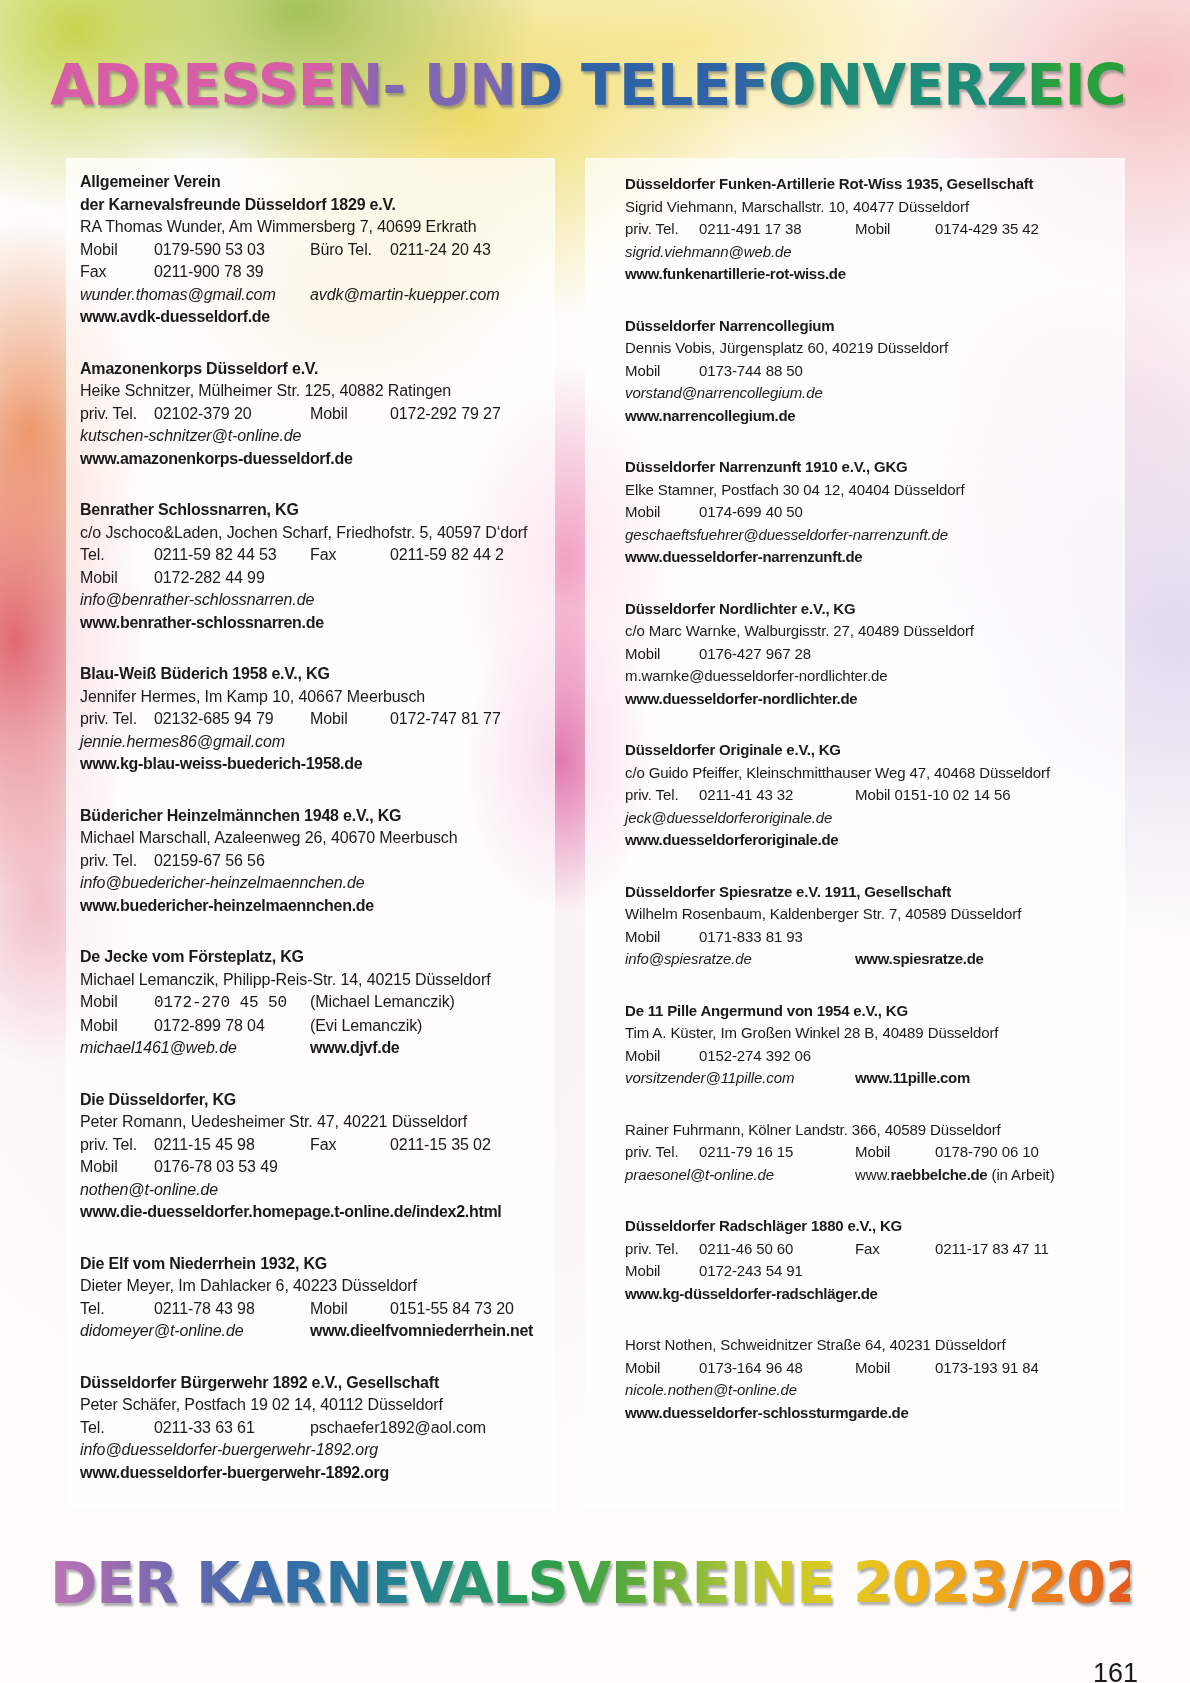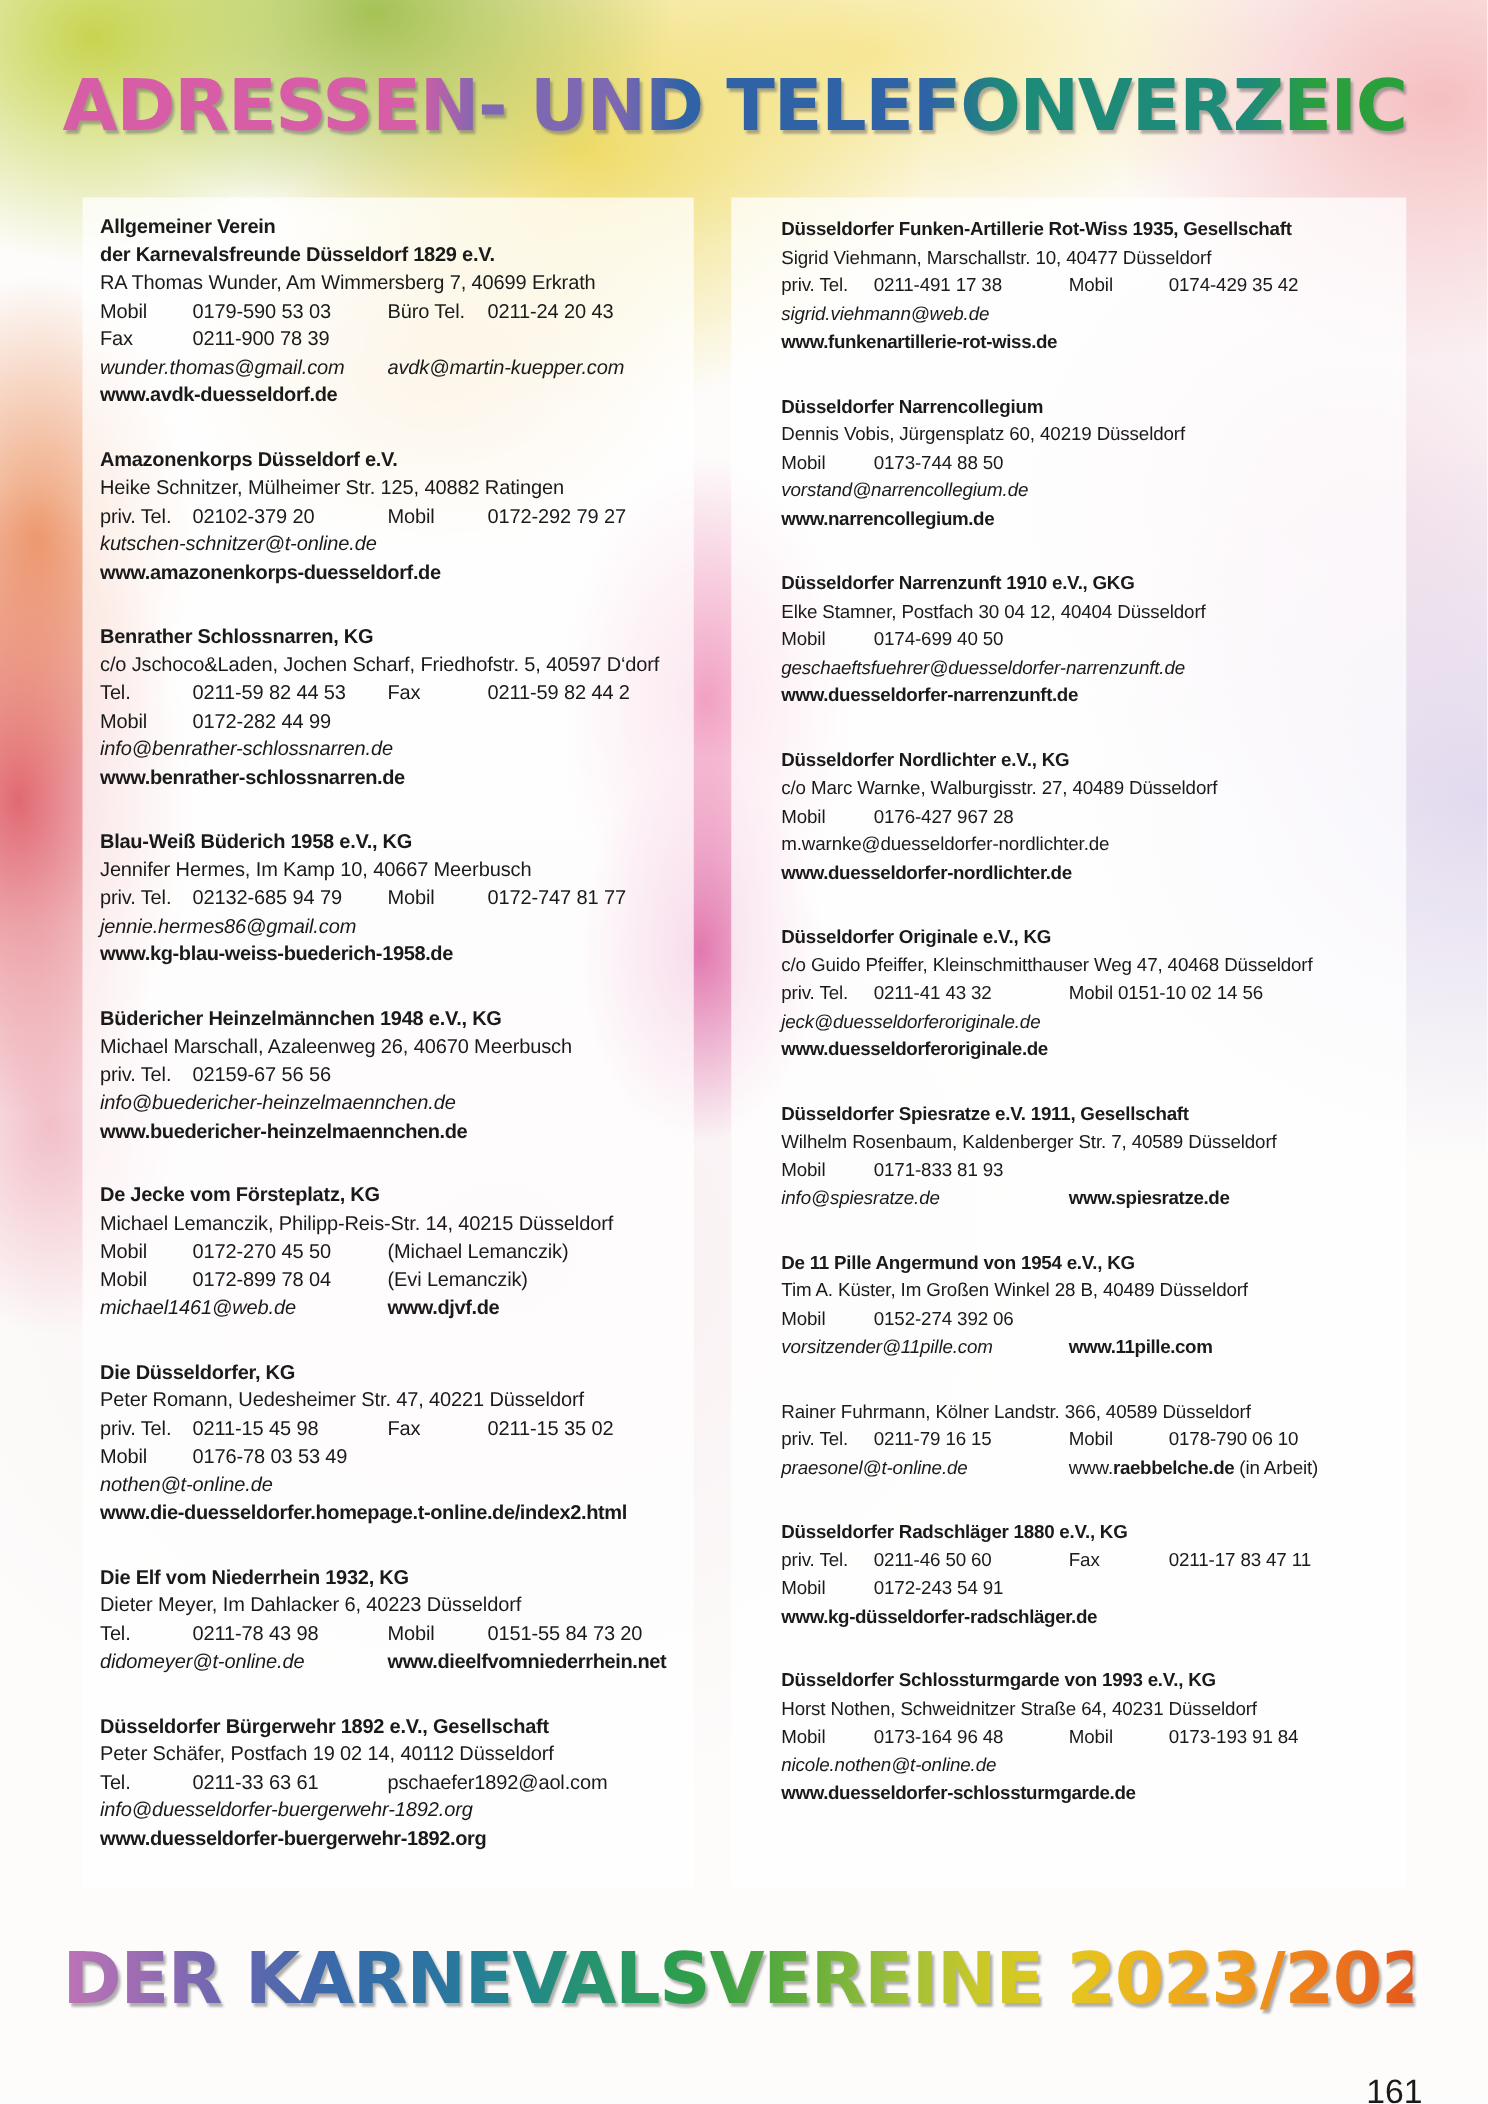--- a/index.html
+++ b/index.html
@@ -123,21 +123,21 @@
         <article class="entry">
           <div class="club-name">Büdericher Heinzelmännchen 1948 e.V., KG</div>
           <div class="line"><span class="seg">Michael Marschall, Azaleenweg 26, 40670 Meerbusch</span></div>
           <div class="line"><span class="seg tab" style="min-width: 74px;">priv. Tel.</span><span class="seg">02159-67 56 56</span></div>
           <div class="line"><span class="seg i">info@buedericher-heinzelmaennchen.de</span></div>
           <div class="line"><span class="seg b">www.buedericher-heinzelmaennchen.de</span></div>
         </article>
         <article class="entry">
           <div class="club-name">De Jecke vom Försteplatz, KG</div>
           <div class="line"><span class="seg">Michael Lemanczik, Philipp-Reis-Str. 14, 40215 Düsseldorf</span></div>
-          <div class="line"><span class="seg tab" style="min-width: 74px;">Mobil</span><span class="seg tab" style="min-width: 156px;">0172-270 45 50</span><span class="seg">(Michael Lemanczik)</span></div>
+          <div class="line"><span class="seg tab" style="min-width: 74px;">Mobil</span><span class="seg tab" style="min-width: 156px; font-family: Liberation Mono, monospace;">0172-270 45 50</span><span class="seg">(Michael Lemanczik)</span></div>
           <div class="line"><span class="seg tab" style="min-width: 74px;">Mobil</span><span class="seg tab" style="min-width: 156px;">0172-899 78 04</span><span class="seg">(Evi Lemanczik)</span></div>
           <div class="line"><span class="seg i tab" style="min-width: 230px;">michael1461@web.de</span><span class="seg b">www.djvf.de</span></div>
         </article>
         <article class="entry">
           <div class="club-name">Die Düsseldorfer, KG</div>
           <div class="line"><span class="seg">Peter Romann, Uedesheimer Str. 47, 40221 Düsseldorf</span></div>
           <div class="line"><span class="seg tab" style="min-width: 74px;">priv. Tel.</span><span class="seg tab" style="min-width: 156px;">0211-15 45 98</span><span class="seg tab" style="min-width: 80px;">Fax</span><span class="seg">0211-15 35 02</span></div>
           <div class="line"><span class="seg tab" style="min-width: 74px;">Mobil</span><span class="seg">0176-78 03 53 49</span></div>
           <div class="line"><span class="seg i">nothen@t-online.de</span></div>
           <div class="line"><span class="seg b">www.die-duesseldorfer.homepage.t-online.de/index2.html</span></div>
@@ -212,21 +212,20 @@
           <div class="line"><span class="seg tab" style="min-width: 74px;">priv. Tel.</span><span class="seg tab" style="min-width: 156px;">0211-79 16 15</span><span class="seg tab" style="min-width: 80px;">Mobil</span><span class="seg">0178-790 06 10</span></div>
           <div class="line"><span class="seg i tab" style="min-width: 230px;">praesonel@t-online.de</span><span class="seg">www.</span><span class="seg b">raebbelche.de</span><span class="seg"> (in Arbeit)</span></div>
         </article>
         <article class="entry">
           <div class="club-name">Düsseldorfer Radschläger 1880 e.V., KG</div>
           <div class="line"><span class="seg tab" style="min-width: 74px;">priv. Tel.</span><span class="seg tab" style="min-width: 156px;">0211-46 50 60</span><span class="seg tab" style="min-width: 80px;">Fax</span><span class="seg">0211-17 83 47 11</span></div>
           <div class="line"><span class="seg tab" style="min-width: 74px;">Mobil</span><span class="seg">0172-243 54 91</span></div>
           <div class="line"><span class="seg b">www.kg-düsseldorfer-radschläger.de</span></div>
         </article>
         <article class="entry">
-          <div class="club-name">Düsseldorfer Schlossturmgarde von 1993 e.V., KG</div>
           <div class="line"><span class="seg">Horst Nothen, Schweidnitzer Straße 64, 40231 Düsseldorf</span></div>
           <div class="line"><span class="seg tab" style="min-width: 74px;">Mobil</span><span class="seg tab" style="min-width: 156px;">0173-164 96 48</span><span class="seg tab" style="min-width: 80px;">Mobil</span><span class="seg">0173-193 91 84</span></div>
           <div class="line"><span class="seg i">nicole.nothen@t-online.de</span></div>
           <div class="line"><span class="seg b">www.duesseldorfer-schlossturmgarde.de</span></div>
         </article>
       </div>
   </section>
 
   <h2 class="bottom-title">DER KARNEVALSVEREINE 2023/2024</h2>
   <div class="page-number">161</div>

